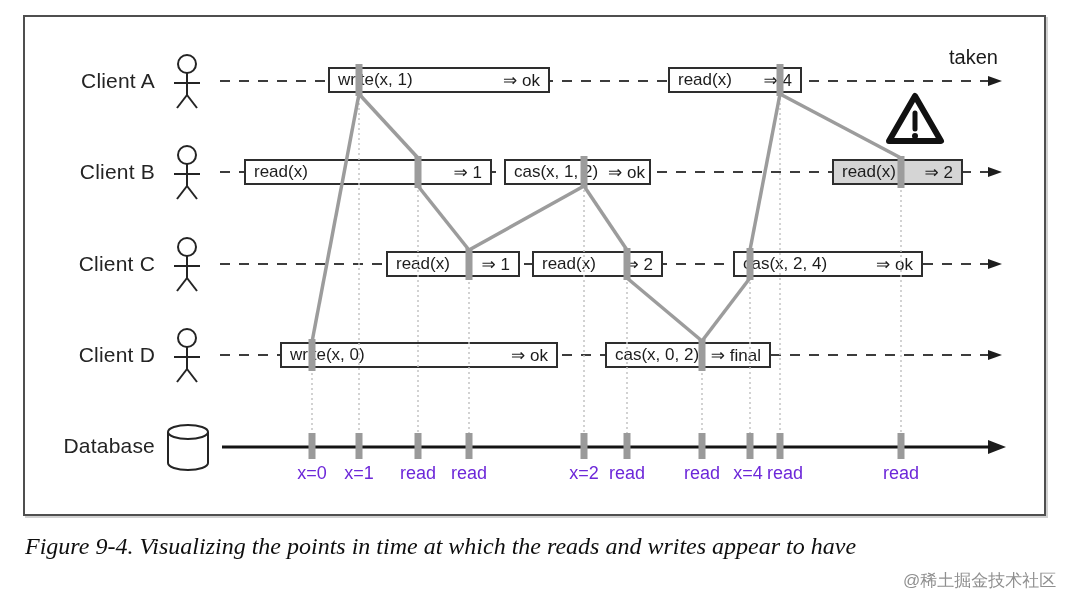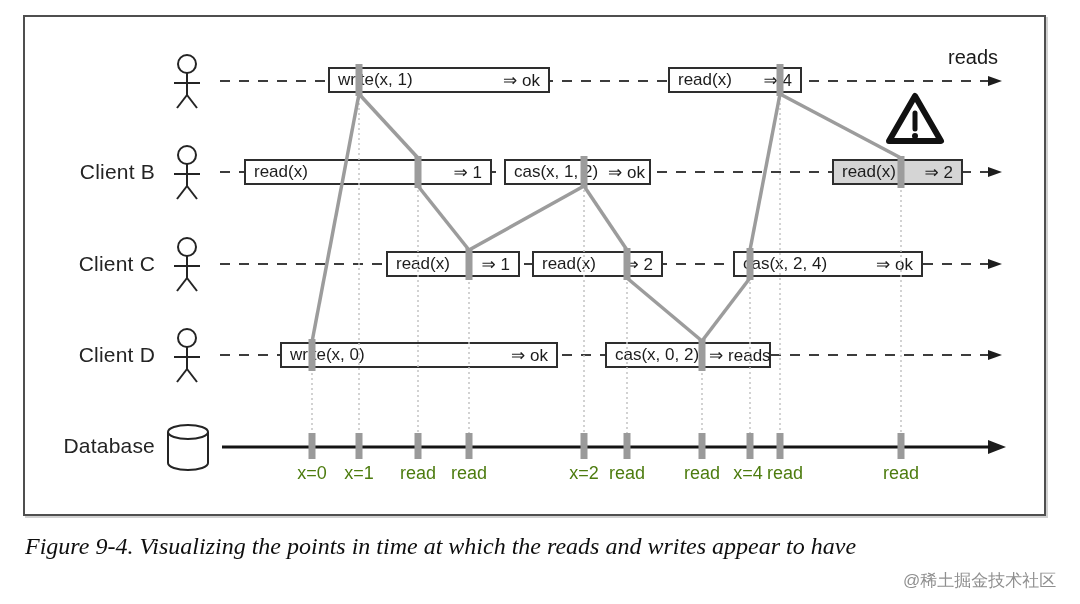--- a/index.html
+++ b/index.html
@@ -10,21 +10,21 @@
   svg.layer{position:absolute;left:0;top:0;width:1080px;height:604px;}
   #under{z-index:1;} #over{z-index:3;}
   .client-label{position:absolute;width:110px;text-align:right;font-size:21px;z-index:2;
                 color:#242424;letter-spacing:0.2px;}
   .time-label{position:absolute;left:920px;top:46px;width:78px;text-align:right;font-size:20px;z-index:2;color:#1a1a1a;}
   .op{position:absolute;height:26px;box-sizing:border-box;border:2px solid #2e2e2e;background:#fff;
       display:flex;justify-content:space-between;align-items:center;padding:0 8px;font-size:17px;z-index:2;}
   .op.shaded{background:#d5d5d5;}
   .op .op-label{white-space:nowrap;}
   .op .op-result{white-space:nowrap;margin-left:10px;}
-  .tick-label{position:absolute;top:463px;width:64px;text-align:center;font-size:18px;z-index:2;color:#4d7c0f;}
+  .tick-label{position:absolute;top:463px;width:64px;text-align:center;font-size:18px;z-index:2;color:#6d28d9;}
   .caption{position:absolute;left:25px;width:1045px;font-family:"Liberation Serif", serif;
            font-style:italic;font-size:24px;color:#0e0e0e;z-index:4;line-height:34px;}
   .cap1{top:529px;} .cap2{top:564px;}
   .wm-logo{position:absolute;left:878px;top:537px;z-index:5;display:flex;align-items:center;gap:4px;
            color:rgba(0,0,0,0.16);font-size:34px;white-space:nowrap;letter-spacing:2px;}
   .wm-community{position:absolute;left:903px;top:569px;z-index:5;color:#8f8f8f;font-size:17px;white-space:nowrap;}
 </style>
 </head>
 <body>
 
@@ -78,25 +78,26 @@
         <line x1="187" y1="369" x2="177" y2="382"></line>
         <line x1="187" y1="369" x2="197" y2="382"></line>
     </g>
 
     <g stroke="#242424" stroke-width="2" fill="#fff">
       <path d="M168,432 V463 A20,7 0 0 0 208,463 V432"></path>
       <ellipse cx="188" cy="432" rx="20" ry="7"></ellipse>
     </g>
   </svg>
 
+  <div class="client-label" style="left:45px;top:69px;">Client A</div>
   <div class="client-label" style="left:45px;top:252px;">Client C</div>
   <div class="client-label" style="left:45px;top:160px;">Client B</div>
   <div class="client-label" style="left:45px;top:343px;text-align:right;">Client D</div>
   <div class="client-label" style="left:45px;top:434px;">Database</div>
-  <div class="time-label">reads</div>
+  <div class="time-label">taken</div>
 
   <div class="op" style="left:328px;top:67px;width:222px;">
     <span class="op-label">write(x, 1)</span>
     <span class="op-result">⇒ ok</span>
   </div>
   <div class="op" style="left:668px;top:67px;width:134px;">
     <span class="op-label">read(x)</span>
     <span class="op-result">⇒ 4</span>
   </div>
 
@@ -125,21 +126,21 @@
     <span class="op-label">cas(x, 2, 4)</span>
     <span class="op-result">⇒ ok</span>
   </div>
 
   <div class="op" style="left:280px;top:342px;width:278px;">
     <span class="op-label">write(x, 0)</span>
     <span class="op-result">⇒ ok</span>
   </div>
   <div class="op" style="left:605px;top:342px;width:166px;">
     <span class="op-label">cas(x, 0, 2)</span>
-    <span class="op-result">⇒ reads</span>
+    <span class="op-result">⇒ final</span>
   </div>
 
   <svg id="over" class="layer" viewBox="0 0 1080 604">
 
     <g stroke="#c4c4c4" stroke-width="1.5" stroke-dasharray="2 3">
       <line x1="312" y1="368" x2="312" y2="434"></line>
       <line x1="359" y1="93" x2="359" y2="434"></line>
       <line x1="418" y1="185" x2="418" y2="434"></line>
       <line x1="469" y1="277" x2="469" y2="434"></line>
       <line x1="584" y1="185" x2="584" y2="434"></line>

